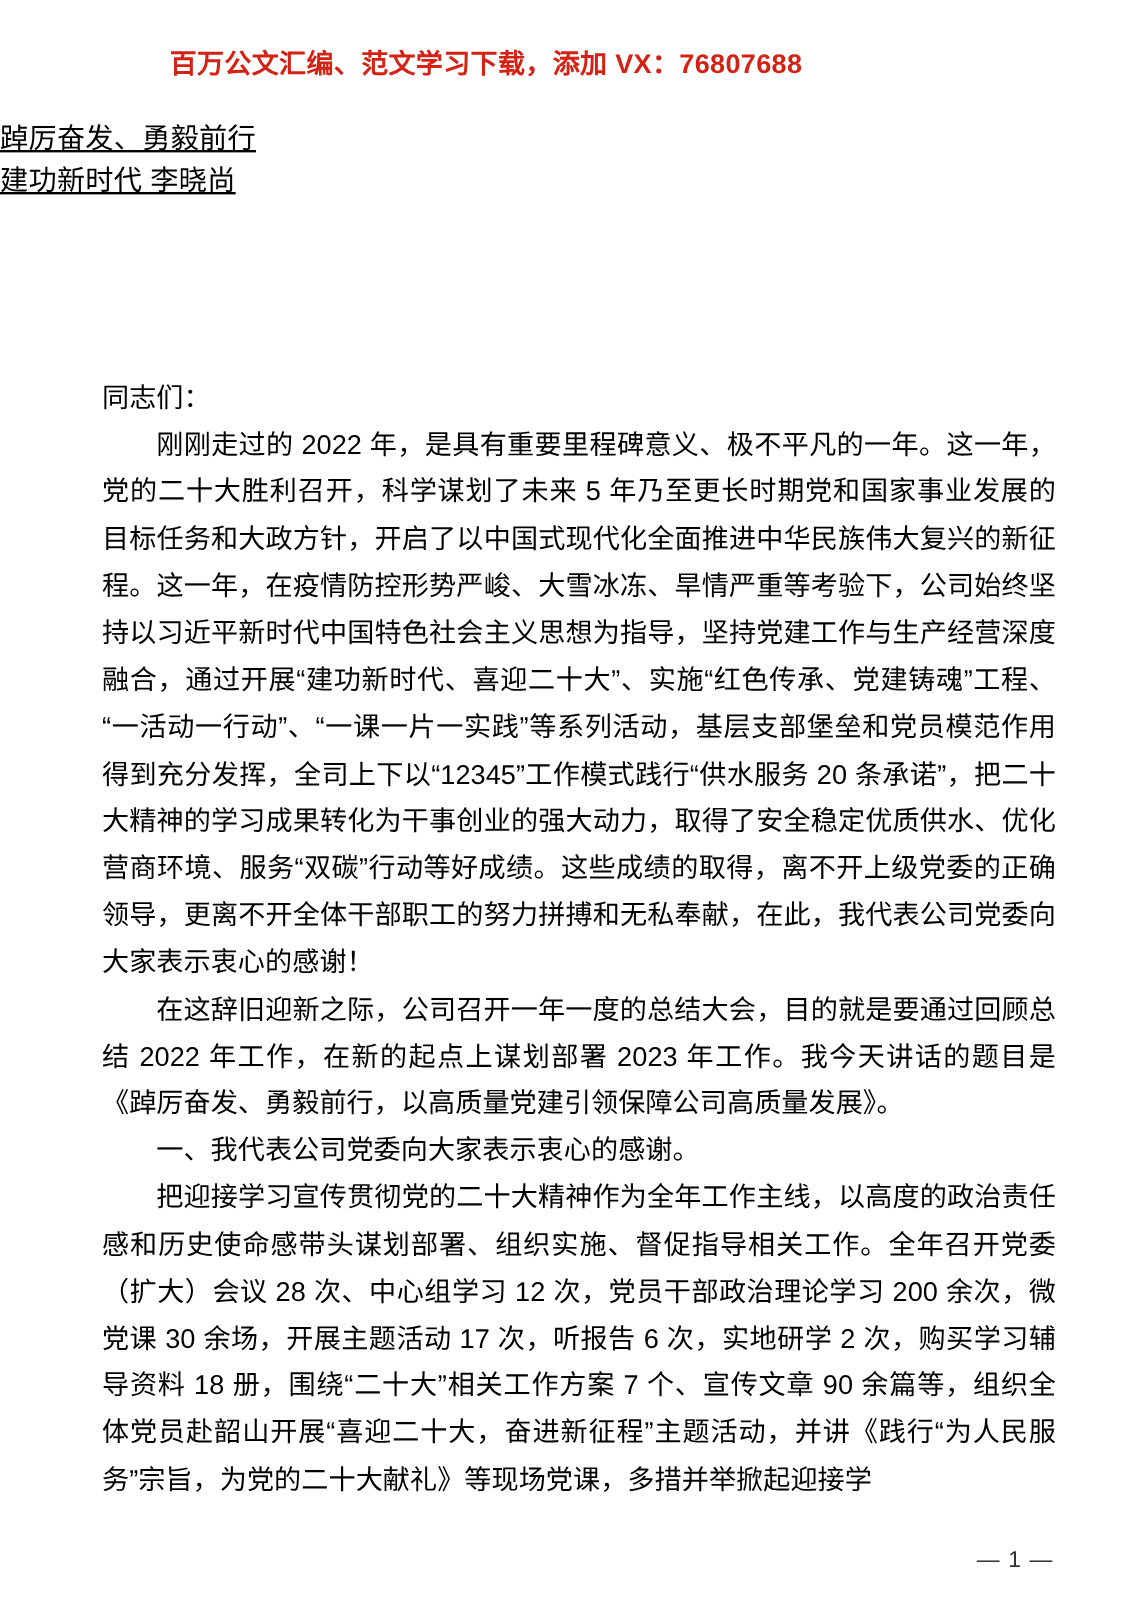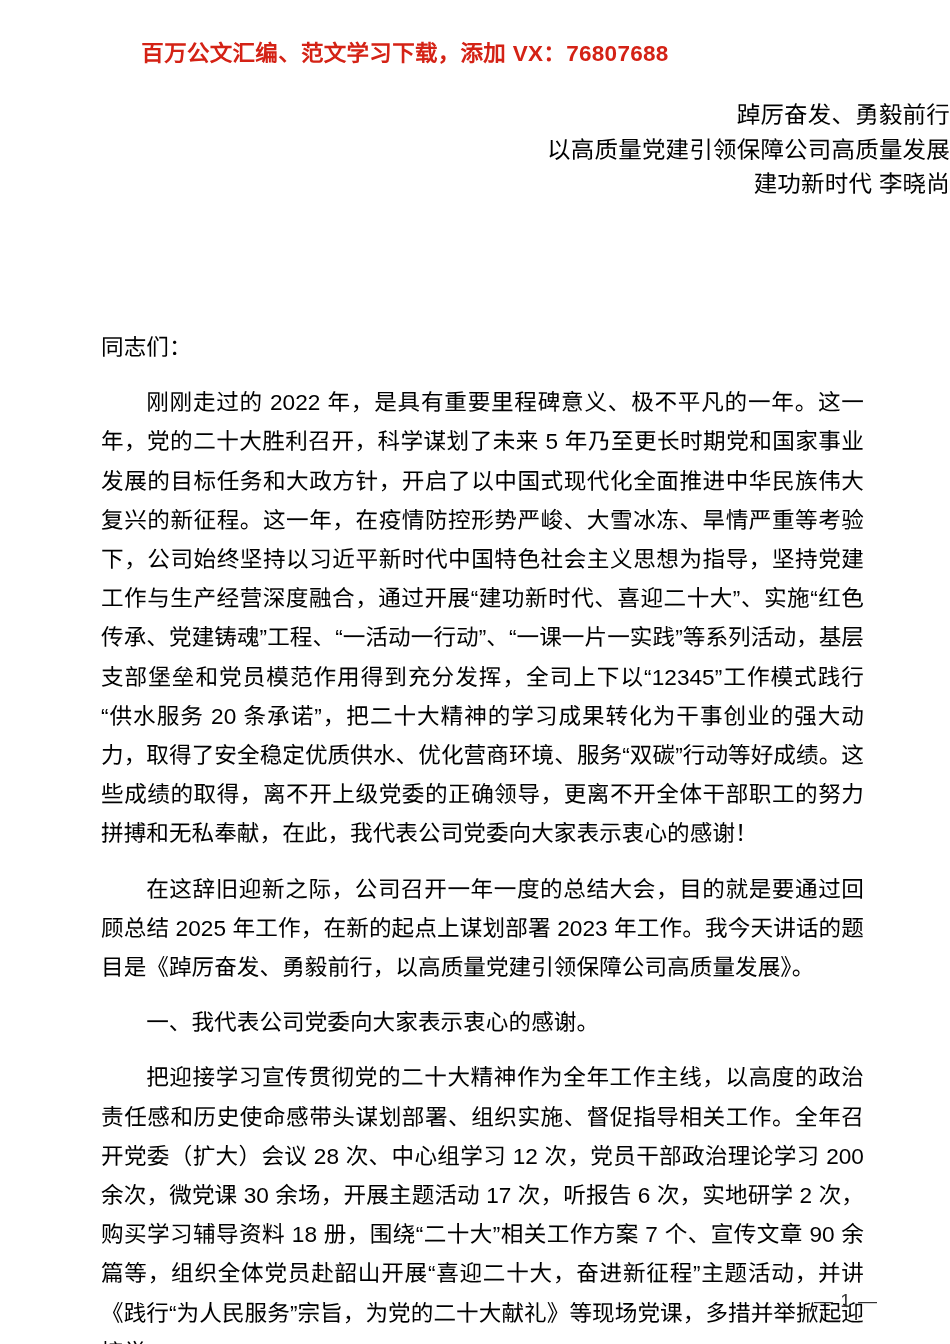--- a/index.html
+++ b/index.html
@@ -34,21 +34,22 @@
     line-height: 1.25;
     white-space: nowrap;
   }
 
   
   .title-block {
     position: absolute;
     top: 98px;
     left: 0;
     width: 950px;
-    text-align: right;
+    text-align: left;
+    text-decoration: underline;
   }
   .title-line {
     font-size: 23.5px;
     line-height: 34.5px;
     font-weight: 400;
     letter-spacing: 0.2px;
     white-space: nowrap;
   }
 
   
@@ -57,21 +58,21 @@
     top: 312px;
     left: 85px;
     width: 795px;
   }
   .para {
     font-size: 22.6px;
     line-height: 39.2px;
     text-align: justify;
     text-justify: inter-ideograph;
     text-align-last: left;
-    margin: 16px;
+    margin: 0;
     letter-spacing: 0.05px;
     word-break: break-all;
   }
   .para.indent {
     text-indent: 2em;
   }
   .para.bold {
     font-weight: 700;
   }
   .para.no-justify {
@@ -95,27 +96,26 @@
 </style>
 </head>
 <body>
 
 <div class="page">
 
   <div class="promo-banner">百万公文汇编、范文学习下载，添加 VX：76807688</div>
 
   <div class="title-block">
     <div class="title-line">踔厉奋发、勇毅前行</div>
-    <div class="title-line">以高质量党建引领保障公司高质量发展</div>
     <div class="title-line">建功新时代  李晓尚</div>
   </div>
 
   <div class="body-block">
     <p class="para no-justify">同志们：</p>
     <p class="para indent">刚刚走过的 2022 年，是具有重要里程碑意义、极不平凡的一年。这一年，党的二十大胜利召开，科学谋划了未来 5 年乃至更长时期党和国家事业发展的目标任务和大政方针，开启了以中国式现代化全面推进中华民族伟大复兴的新征程。这一年，在疫情防控形势严峻、大雪冰冻、旱情严重等考验下，公司始终坚持以习近平新时代中国特色社会主义思想为指导，坚持党建工作与生产经营深度融合，通过开展“建功新时代、喜迎二十大”、实施“红色传承、党建铸魂”工程、“一活动一行动”、“一课一片一实践”等系列活动，基层支部堡垒和党员模范作用得到充分发挥，全司上下以“12345”工作模式践行“供水服务 20 条承诺”，把二十大精神的学习成果转化为干事创业的强大动力，取得了安全稳定优质供水、优化营商环境、服务“双碳”行动等好成绩。这些成绩的取得，离不开上级党委的正确领导，更离不开全体干部职工的努力拼搏和无私奉献，在此，我代表公司党委向大家表示衷心的感谢！</p>
-    <p class="para indent">在这辞旧迎新之际，公司召开一年一度的总结大会，目的就是要通过回顾总结 2025 年工作，在新的起点上谋划部署 2023 年工作。我今天讲话的题目是《踔厉奋发、勇毅前行，以高质量党建引领保障公司高质量发展》。</p>
+    <p class="para indent">在这辞旧迎新之际，公司召开一年一度的总结大会，目的就是要通过回顾总结 2022 年工作，在新的起点上谋划部署 2023 年工作。我今天讲话的题目是《踔厉奋发、勇毅前行，以高质量党建引领保障公司高质量发展》。</p>
     <p class="para indent no-justify">一、我代表公司党委向大家表示衷心的感谢。</p>
     <p class="para indent">把迎接学习宣传贯彻党的二十大精神作为全年工作主线，以高度的政治责任感和历史使命感带头谋划部署、组织实施、督促指导相关工作。全年召开党委（扩大）会议 28 次、中心组学习 12 次，党员干部政治理论学习 200 余次，微党课 30 余场，开展主题活动 17 次，听报告 6 次，实地研学 2 次，购买学习辅导资料 18 册，围绕“二十大”相关工作方案 7 个、宣传文章 90 余篇等，组织全体党员赴韶山开展“喜迎二十大，奋进新征程”主题活动，并讲《践行“为人民服务”宗旨，为党的二十大献礼》等现场党课，多措并举掀起迎接学</p>
   </div>
 
   <div class="footer">— 1 —</div>
 
 </div>
 
 </body></html>

